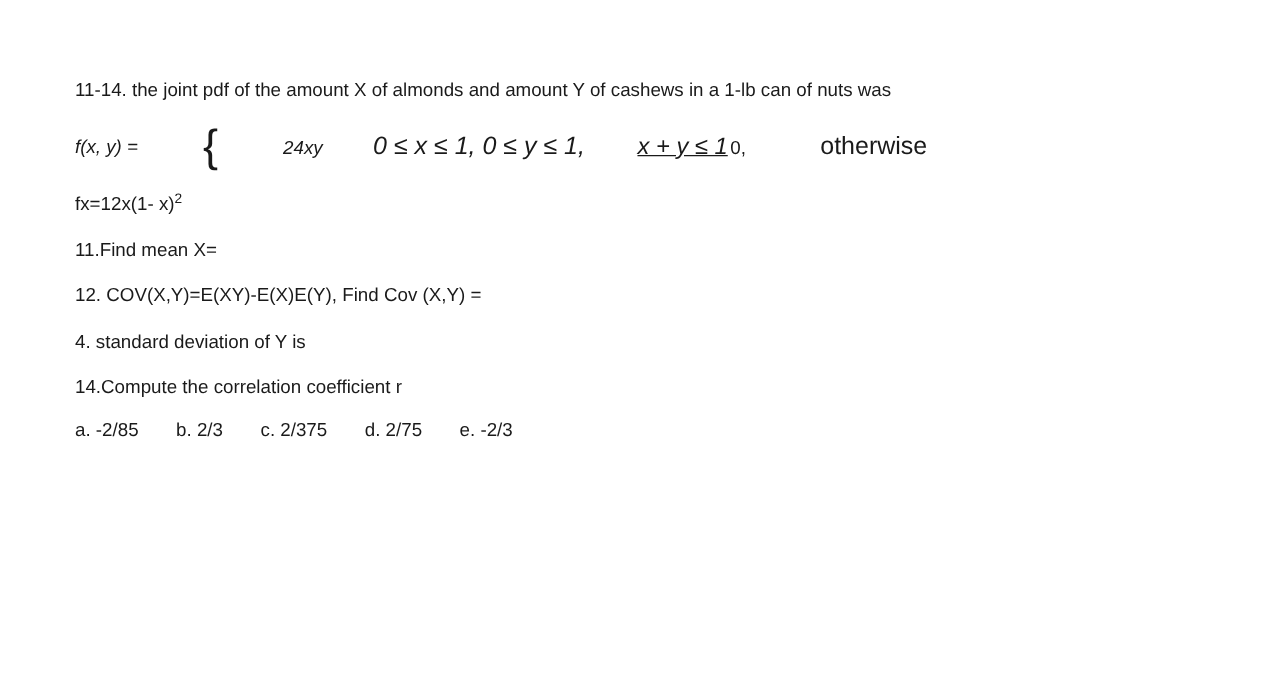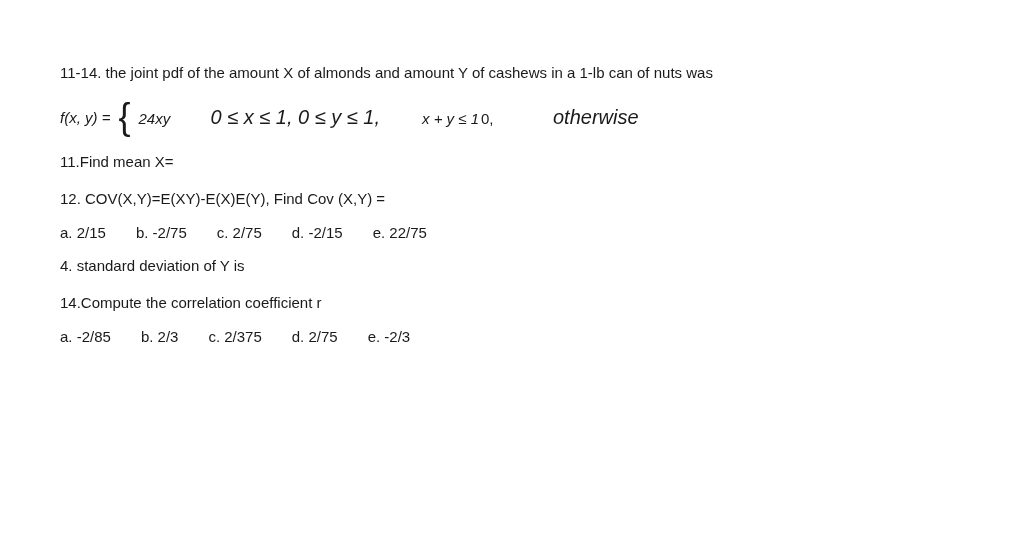--- a/index.html
+++ b/index.html
@@ -23,20 +23,21 @@
       margin-top: 44px;
     }
     .title-line {
       margin-bottom: 18px;
       font-size: 15px;
     }
     .piecewise-block {
       display: flex;
       align-items: center;
       margin-bottom: 16px;
+      gap: 44px;
     }
     .piecewise-left {
       font-style: italic;
       margin-right: 8px;
       font-size: 15px;
     }
     .brace {
       font-size: 36px;
       font-weight: 100;
       line-height: 1;
@@ -55,24 +56,24 @@
       font-size: 15px;
     }
     .piecewise-expr {
       min-width: 60px;
     }
     .piecewise-condition {
       font-size: 20px;
     }
     .piecewise-condition2 {
       margin-left: 30px;
-      font-size: 15px;
+      font-size: 19px;
+      text-decoration: underline;
     }
     .italic {
-      font-style: italic;
     }
     .line {
       margin-bottom: 14px;
       font-size: 15px;
       line-height: 1.5;
     }
     .choices {
       display: flex;
       gap: 30px;
       margin-bottom: 14px;
@@ -101,32 +102,28 @@
         <span class="piecewise-condition math-italic">0 ≤ x ≤ 1, 0 ≤ y ≤ 1,</span>
         <span class="piecewise-condition2 math-italic">x + y ≤ 1</span>
       </div>
       <div class="piecewise-row">
         <span class="piecewise-expr">0,</span>
         <span class="piecewise-condition italic">otherwise</span>
       </div>
     </div>
   </div>
 
+  <div class="line">
+    <span>fx=12x(1- x)<sup>2</sup></span>
+  </div>
 
   <div class="line">11.Find mean X=</div>
 
   <div class="line">12. COV(X,Y)=E(XY)-E(X)E(Y), Find Cov (X,Y) =</div>
 
-  <div class="choices">
-    <span>a. 2/15</span>
-    <span>b. -2/75</span>
-    <span>c. 2/75</span>
-    <span>d. -2/15</span>
-    <span>e. 22/75</span>
-  </div>
 
   <div class="line">4. standard deviation of Y is</div>
 
   <div class="line">14.Compute the correlation coefficient r</div>
 
   <div class="choices">
     <span>a. -2/85</span>
     <span>b. 2/3</span>
     <span>c. 2/375</span>
     <span>d. 2/75</span>

